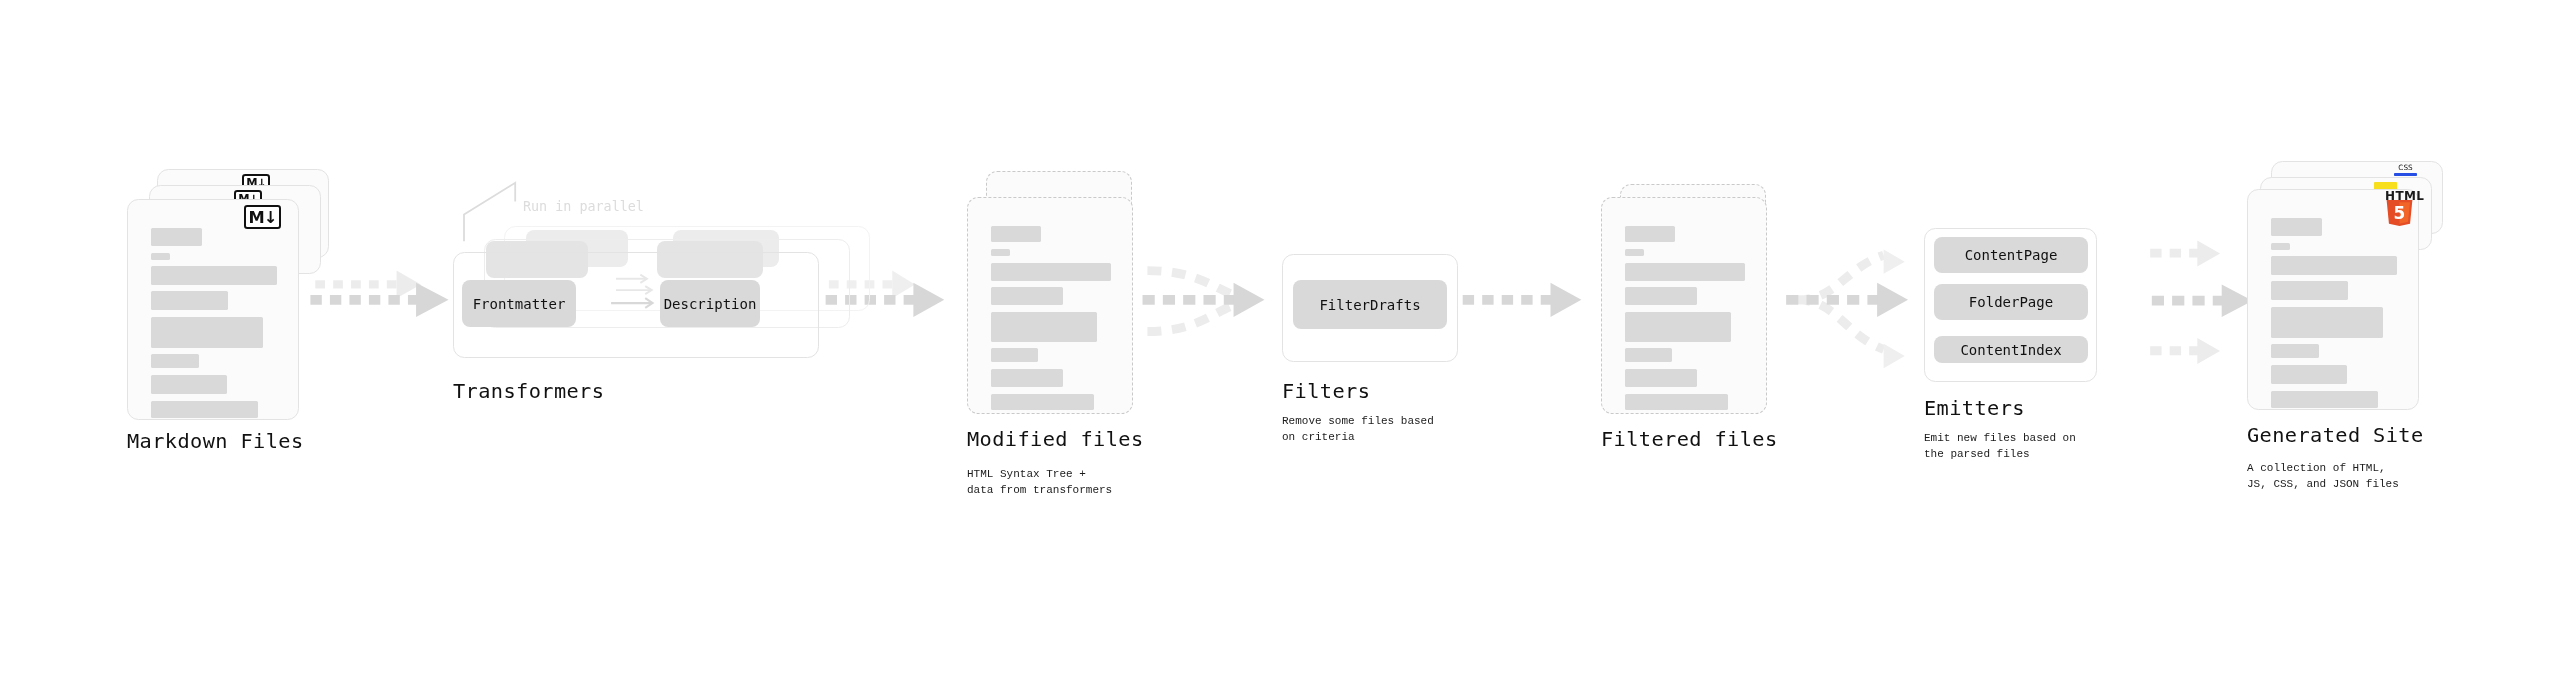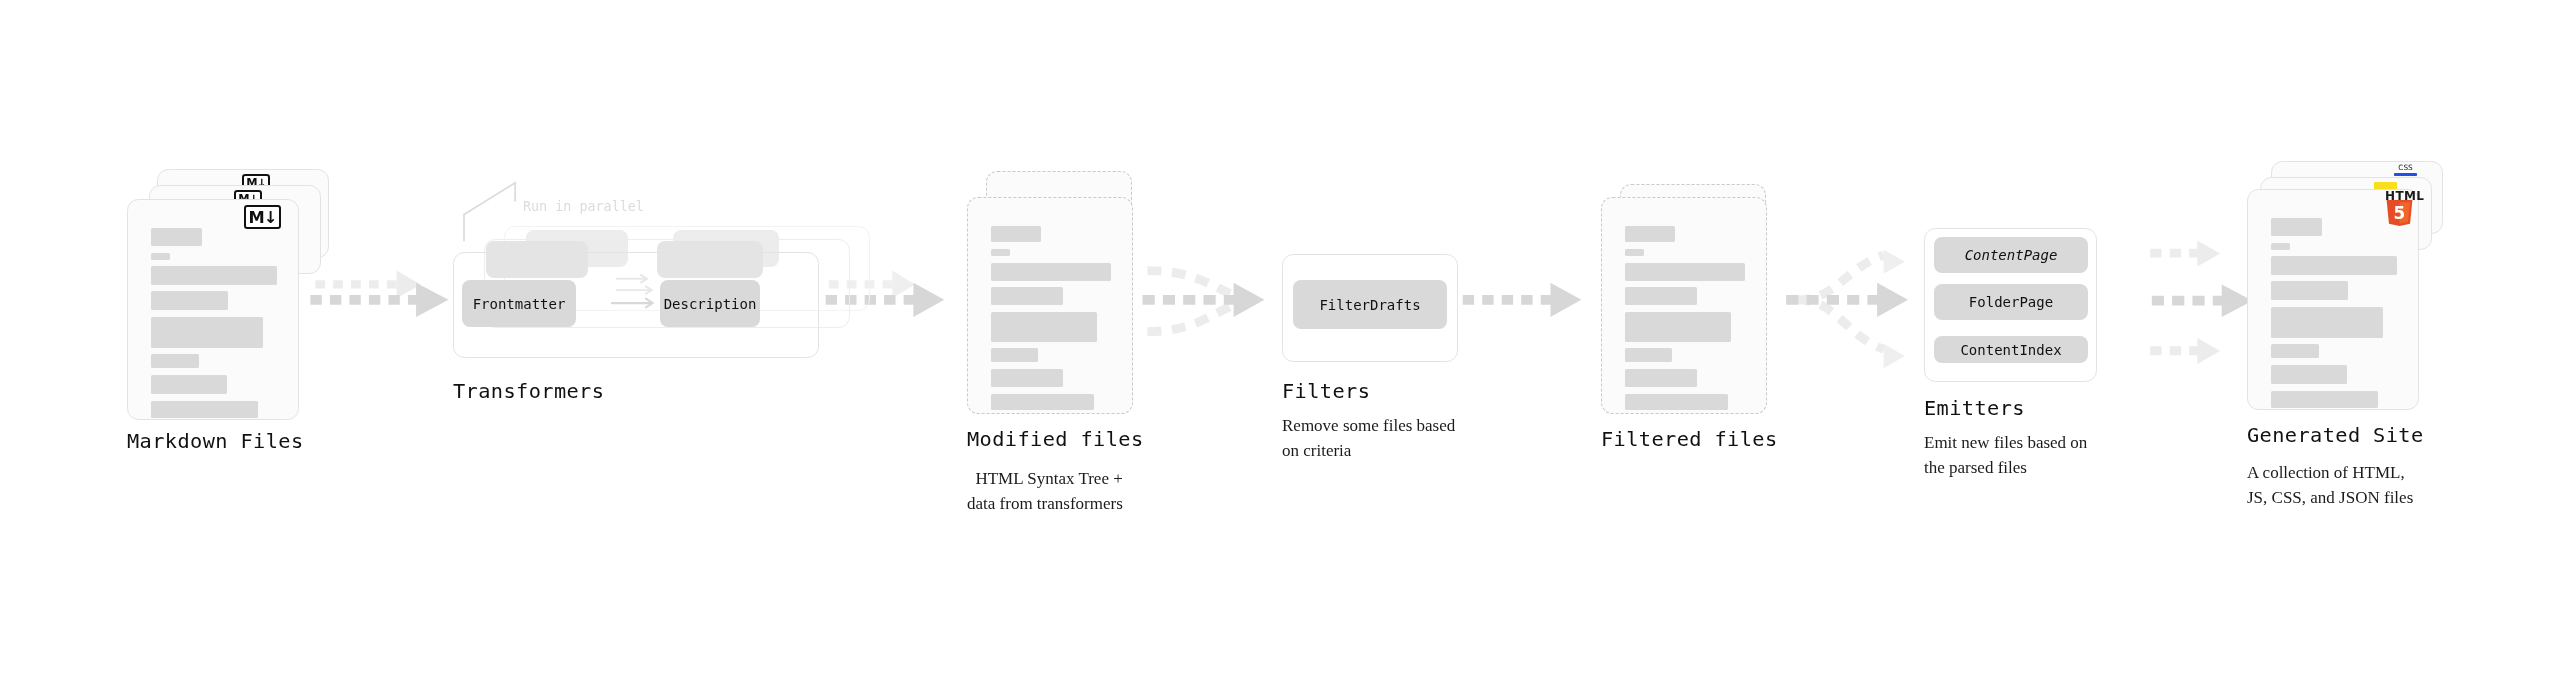--- a/index.html
+++ b/index.html
@@ -44,22 +44,22 @@
 
   
   .cap-title{
     position:absolute;
     font-family:"DejaVu Sans Mono","Liberation Mono",monospace;
     font-size:20.3px;font-weight:400;color:#111;letter-spacing:0.4px;
     white-space:nowrap;
   }
   .cap-sub{
     position:absolute;
-    font-family:Liberation Serif, serif;
-    font-size:17px;line-height:1.45;color:#1b1b1b;
+    font-family:Liberation Mono, monospace;
+    font-size:11px;line-height:1.45;color:#1b1b1b;
     white-space:pre-line;
   }
 
   
   .chip{
     position:absolute;
     background:#d9d9d9;
     border-radius:8.1px;
     display:flex;align-items:center;justify-content:center;
     font-family:"DejaVu Sans Mono","Liberation Mono",monospace;
@@ -230,21 +230,21 @@
         <div class="ln" style="width:100%;height:18px;margin-top:6.5px;"></div>
         <div class="ln" style="width:60%;height:18px;"></div>
         <div class="ln" style="width:88%;height:30px;"></div>
         <div class="ln" style="width:39%;height:14px;"></div>
         <div class="ln" style="width:60%;height:18.7px;"></div>
         <div class="ln" style="width:86%;height:16.3px;"></div>
       </div>
     </div>
   </div>
   <div class="cap-title" style="left:967px;top:427px;">Modified files</div>
-  <div class="cap-sub" style="left:967px;top:467px;text-align:right;">HTML Syntax Tree +
+  <div class="cap-sub" style="left:967px;top:467px;">HTML Syntax Tree +
 data from transformers</div>
 
   <div class="panel solid" style="left:1282px;top:254px;width:176px;height:108px;"></div>
   <div class="chip" style="left:1293px;top:280px;width:154px;height:49px;">FilterDrafts</div>
   <div class="cap-title" style="left:1282px;top:379px;">Filters</div>
   <div class="cap-sub" style="left:1282px;top:414px;">Remove some files based
 on criteria</div>
 
   <div class="stack">
     <div class="card dashed" style="left:1620px;top:184px;width:146px;height:65px;"></div>
@@ -257,21 +257,21 @@
         <div class="ln" style="width:88%;height:30px;"></div>
         <div class="ln" style="width:39%;height:14px;"></div>
         <div class="ln" style="width:60%;height:18.7px;"></div>
         <div class="ln" style="width:86%;height:16.3px;"></div>
       </div>
     </div>
   </div>
   <div class="cap-title" style="left:1601px;top:427px;">Filtered files</div>
 
   <div class="panel solid" style="left:1924px;top:228px;width:173px;height:154px;"></div>
-  <div class="chip" style="left:1934px;top:237px;width:154px;height:36px;font-style:italic;">ContentPage</div>
+  <div class="chip" style="left:1934px;top:237px;width:154px;height:36px;">ContentPage</div>
   <div class="chip" style="left:1934px;top:284px;width:154px;height:36px;">FolderPage</div>
   <div class="chip" style="left:1934px;top:336px;width:154px;height:27px;">ContentIndex</div>
   <div class="cap-title" style="left:1924px;top:396px;">Emitters</div>
   <div class="cap-sub" style="left:1924px;top:431px;">Emit new files based on
 the parsed files</div>
 
   <div class="stack">
 
     <div class="card" style="left:2271px;top:161px;width:172px;height:73px;"></div>
     <div class="css3" style="left:2394px;top:164px;width:23px;height:13px;">

